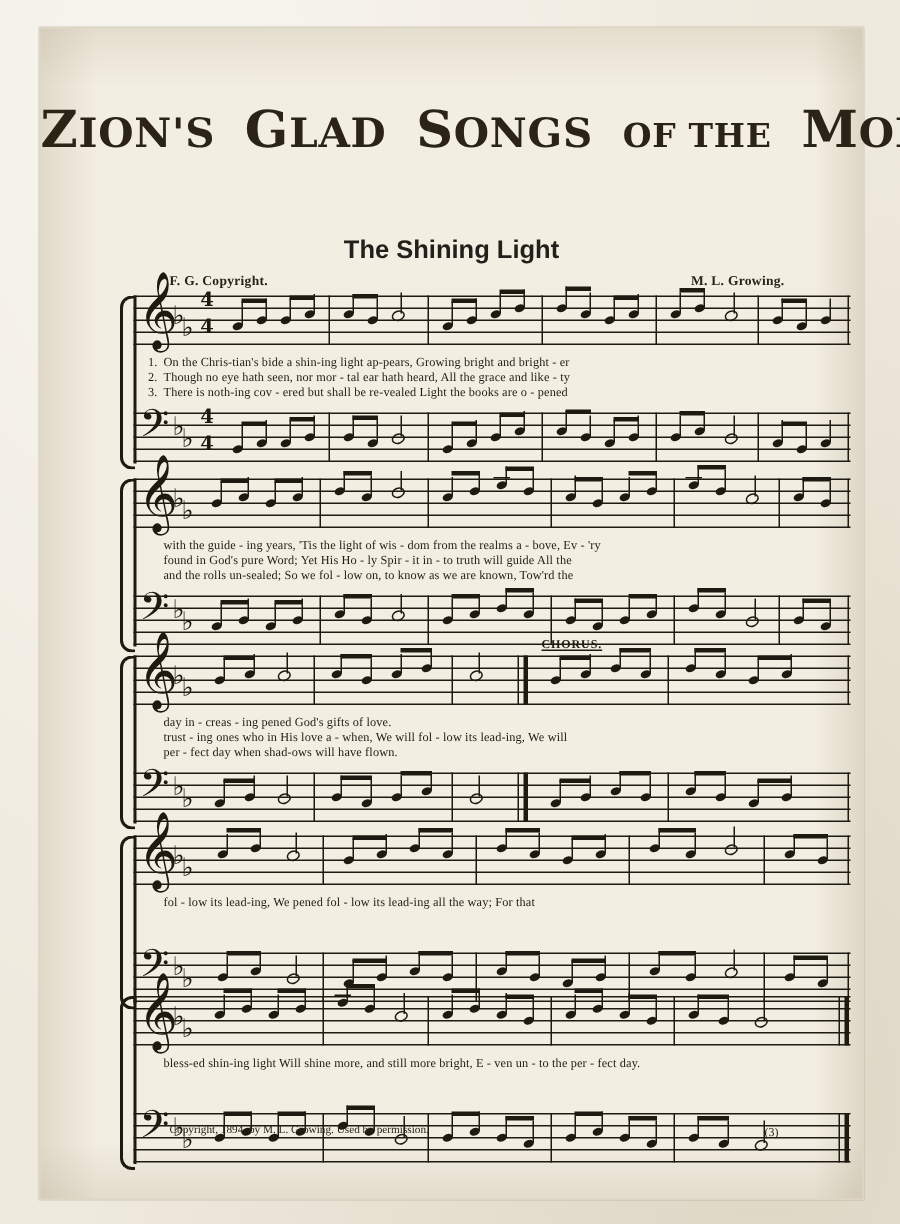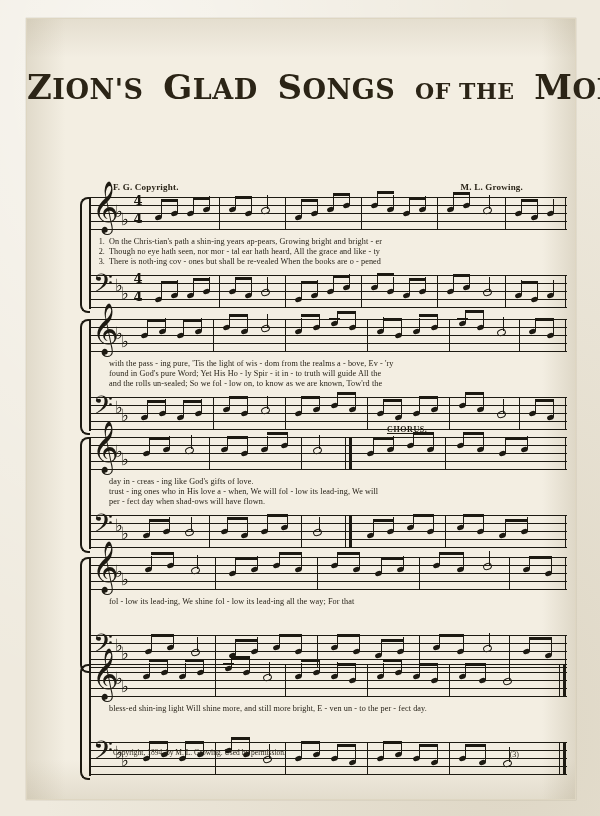--- a/index.html
+++ b/index.html
@@ -269,20 +269,21 @@
     <div class="edge-shade"></div>
 
     <div class="title-main">
       <span class="cap">Z</span><span>ION'S</span>&nbsp;
       <span class="cap">G</span><span>LAD</span>&nbsp;
       <span class="cap">S</span><span>ONGS</span>&nbsp;
       <span class="sm">OF THE</span>&nbsp;
       <span class="cap">M</span><span>ORNING.</span>
     </div>
 
+    <div class="subtitle">The Shining Light</div>
     <div class="credit left">F. G. Copyright.</div>
     <div class="credit right">M. L. Growing.</div>
 
     <div class="system" style="top:178px;">
       <div class="brace" style="top:0; height:112px;"></div>
       <div class="sysbar" style="top:0; height:112px;"></div>
 
       <div class="staff" style="position:absolute; top:0; left:0; right:0;">
         <div class="line"></div>
           <div class="line"></div>
@@ -349,27 +350,27 @@
         <div class="note" style="left:442px; top:18px;"></div>
           <div class="stem" style="left:448px; top:5px; height:15px;"></div>
         <div class="beam" style="left:432px; top:2px; width:17px;"></div>
         <div class="note" style="left:458px; top:14px;"></div>
           <div class="stem" style="left:464px; top:2px; height:14px;"></div>
         <div class="barline" style="left:476px;"></div>
       </div>
 
       <div class="lyrics" style="left:0; top:40px;">
         <div class="lyric-row" style="top:0;">
-          <span class="num">1.</span><span>On  the  Chris-tian's   path      a     shin-ing years ap-pears,  Growing bright   and   bright - er</span>
+          <span class="num">1.</span><span>On  the  Chris-tian's   bide      a     shin-ing light ap-pears,  Growing bright   and   bright - er</span>
         </div>
         <div class="lyric-row" style="top:10px;">
           <span class="num">2.</span><span>Though no eye  hath   seen,     nor   mor - tal  ear hath heard,  All  the  grace    and   like - ty</span>
         </div>
         <div class="lyric-row" style="top:20px;">
-          <span class="num">3.</span><span>There  is  noth-ing   cov -  ones but shall be   re-vealed When the books   are     o  -   pened</span>
+          <span class="num">3.</span><span>There  is  noth-ing   cov -  ered but shall be   re-vealed Light the books   are     o  -   pened</span>
         </div>
       </div>
 
       <div class="staff" style="position:absolute; top:78px; left:0; right:0;">
         <div class="line"></div>
           <div class="line"></div>
           <div class="line"></div>
           <div class="line"></div>
           <div class="line"></div>
         <div class="clef bass">𝄢</div>
@@ -506,21 +507,21 @@
         <div class="note" style="left:440px; top:10px;"></div>
           <div class="stem" style="left:446px; top:-1px; height:13px;"></div>
         <div class="note" style="left:458px; top:14px;"></div>
           <div class="stem" style="left:464px; top:2px; height:14px;"></div>
         <div class="beam" style="left:446px; top:-1px; width:19px;"></div>
         <div class="barline" style="left:476px;"></div>
       </div>
 
       <div class="lyrics" style="left:0; top:40px;">
         <div class="lyric-row" style="top:0;">
-          <span class="num"></span><span>with   the  pass - ing pure, 'Tis   the    light   of    wis  -  dom from the realms a - bove,     Ev - 'ry</span>
+          <span class="num"></span><span>with   the  guide - ing years, 'Tis   the    light   of    wis  -  dom from the realms a - bove,     Ev - 'ry</span>
         </div>
         <div class="lyric-row" style="top:10px;">
           <span class="num"></span><span>found in God's pure Word; Yet   His  Ho -  ly     Spir -  it   in - to truth will guide      All   the</span>
         </div>
         <div class="lyric-row" style="top:20px;">
           <span class="num"></span><span>and   the rolls un-sealed;  So    we    fol -  low    on,      to  know as   we  are known, Tow'rd the</span>
         </div>
       </div>
 
       <div class="staff" style="position:absolute; top:78px; left:0; right:0;">
@@ -587,21 +588,21 @@
         <div class="note" style="left:458px; top:18px;"></div>
           <div class="stem" style="left:464px; top:5px; height:15px;"></div>
         <div class="beam" style="left:446px; top:2px; width:19px;"></div>
         <div class="barline" style="left:476px;"></div>
       </div>
     </div>
 
     <div class="system" style="top:418px;">
       <div class="brace" style="top:0; height:112px;"></div>
       <div class="sysbar" style="top:0; height:112px;"></div>
-      <div class="marking" style="left:272px; top:-12px;margin-left:26px;">CHORUS.</div>
+      <div class="marking" style="left:272px; top:-12px;">CHORUS.</div>
 
       <div class="staff" style="position:absolute; top:0; left:0; right:0;">
         <div class="line"></div>
           <div class="line"></div>
           <div class="line"></div>
           <div class="line"></div>
           <div class="line"></div>
         <div class="clef treble">𝄞</div>
         <div class="keysig" style="left:26px; top:6px;">♭</div>
         <div class="keysig" style="left:32px; top:14px;">♭</div>
@@ -648,21 +649,21 @@
         <div class="note" style="left:410px; top:14px;"></div>
           <div class="stem" style="left:416px; top:2px; height:14px;"></div>
         <div class="note" style="left:432px; top:10px;"></div>
           <div class="stem" style="left:438px; top:-1px; height:13px;"></div>
         <div class="beam" style="left:416px; top:0px; width:23px;"></div>
         <div class="barline" style="left:476px;"></div>
       </div>
 
       <div class="lyrics" style="left:0; top:40px;">
         <div class="lyric-row" style="top:0;">
-          <span class="num"></span><span>day       in - creas - ing      like God's gifts of  love.</span>
+          <span class="num"></span><span>day       in - creas - ing      pened God's gifts of  love.</span>
         </div>
         <div class="lyric-row" style="top:10px;">
           <span class="num"></span><span>trust - ing ones  who    in   His love a - when,    We  will fol - low   its lead-ing, We will</span>
         </div>
         <div class="lyric-row" style="top:20px;">
           <span class="num"></span><span>per - fect  day  when shad-ows will have flown.</span>
         </div>
       </div>
 
       <div class="staff" style="position:absolute; top:78px; left:0; right:0;">
@@ -778,21 +779,21 @@
         <div class="note" style="left:434px; top:10px;"></div>
           <div class="stem" style="left:440px; top:-1px; height:13px;"></div>
         <div class="note" style="left:456px; top:14px;"></div>
           <div class="stem" style="left:462px; top:2px; height:14px;"></div>
         <div class="beam" style="left:440px; top:-1px; width:23px;"></div>
         <div class="barline" style="left:476px;"></div>
       </div>
 
       <div class="lyrics" style="left:0; top:40px;">
         <div class="lyric-row" style="top:0;">
-          <span class="num"></span><span>fol - low    its  lead-ing, We shine    fol - low   its lead-ing all   the   way;     For  that</span>
+          <span class="num"></span><span>fol - low    its  lead-ing, We pened    fol - low   its lead-ing all   the   way;     For  that</span>
         </div>
       </div>
 
       <div class="staff" style="position:absolute; top:78px; left:0; right:0;">
         <div class="line"></div>
           <div class="line"></div>
           <div class="line"></div>
           <div class="line"></div>
           <div class="line"></div>
         <div class="clef bass">𝄢</div>

